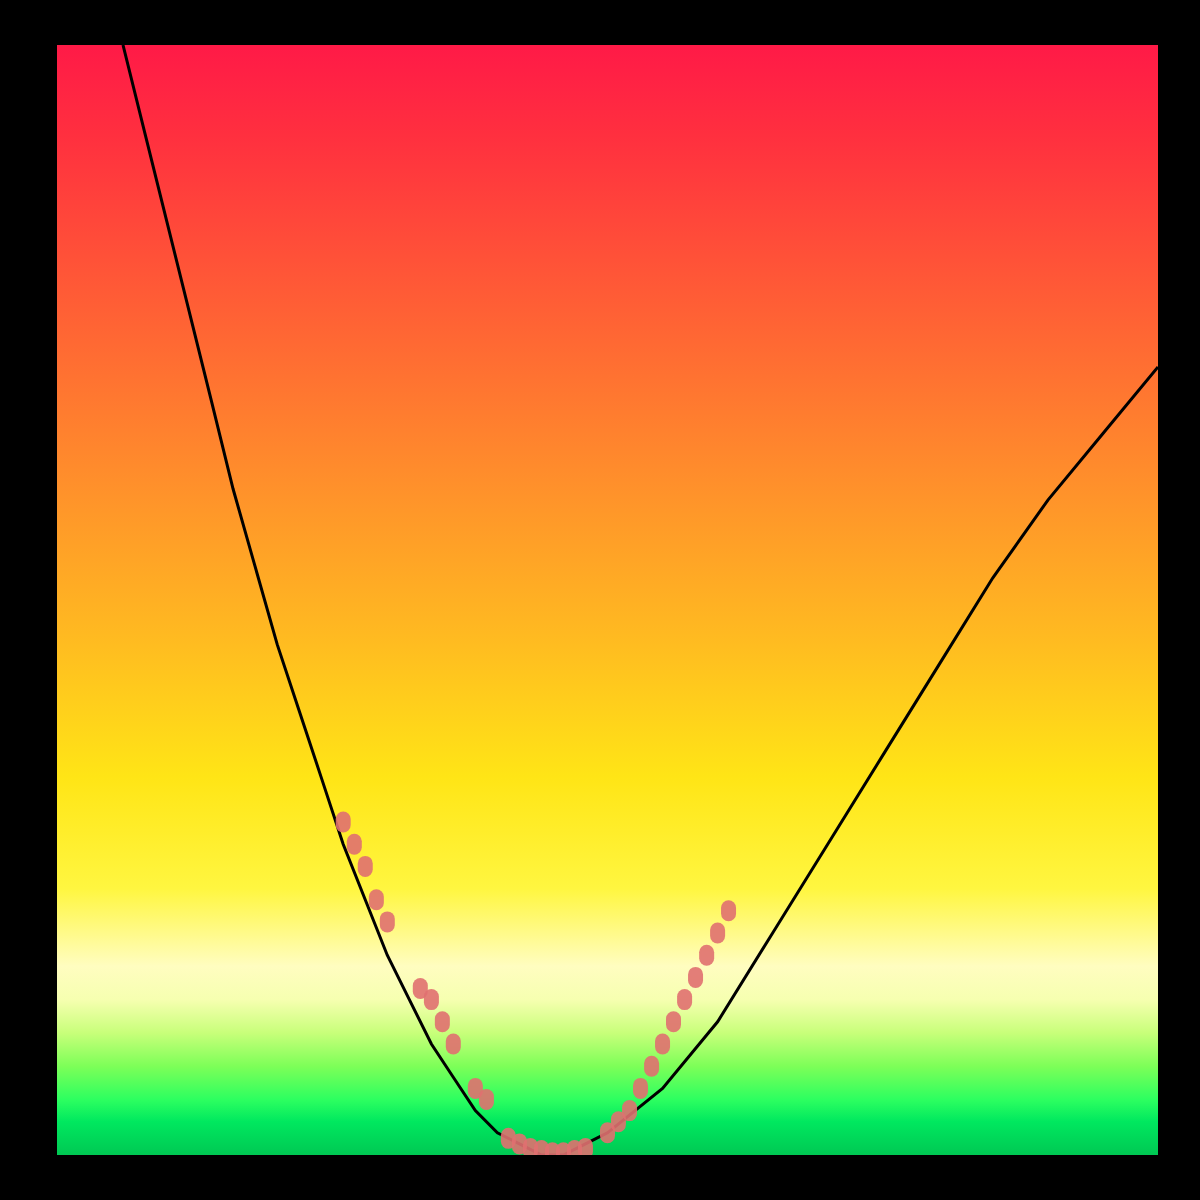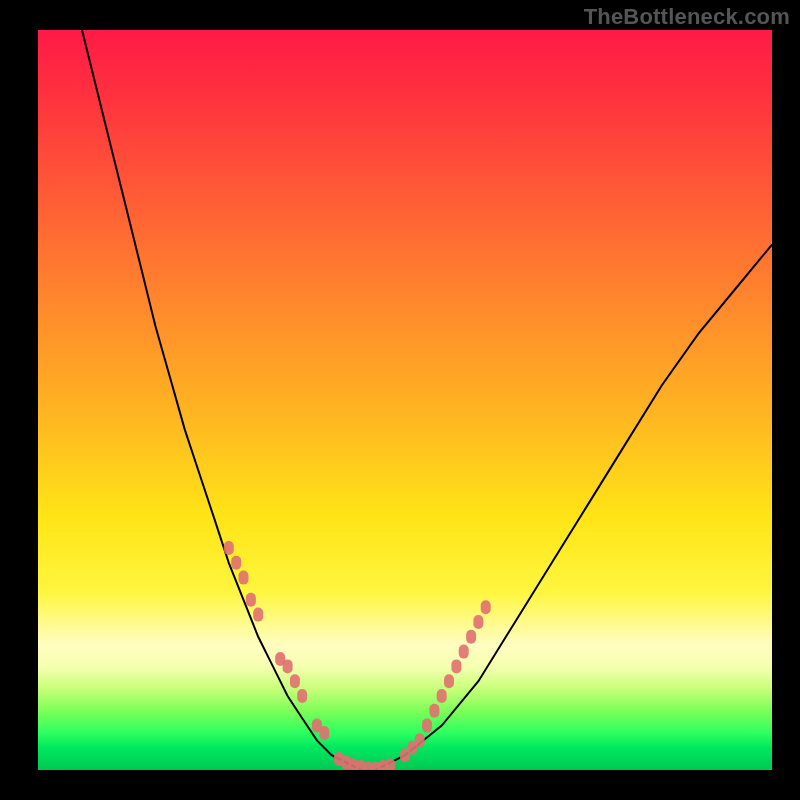--- a/index.html
+++ b/index.html
@@ -69,21 +69,20 @@
   }
   .marker {
     fill: #e07070;
     opacity: 0.9;
   }
 </style>
 </head>
 <body>
 
 <div class="frame">
-  <div class="watermark">TheBottleneck.com</div>
 
   <div class="plot-area">
     <svg class="curve" viewBox="0 0 734 740">
 
       <path id="bottleneck-path" class="curve-path" d="M44.0 0.0 L58.7 59.2 L73.4 118.4 L88.1 177.6 L102.8 236.8 L117.4 296.0 L132.1 347.8 L146.8 399.6 L161.5 444.0 L176.2 488.4 L190.8 532.8 L205.5 569.8 L220.2 606.8 L234.9 636.4 L249.6 666.0 L264.2 688.2 L278.9 710.4 L293.6 725.2 L308.3 732.6 L323.0 740.0 L337.6 740.0 L352.3 732.6 L367.0 725.2 L403.7 695.6 L440.4 651.2 L477.1 592.0 L513.8 532.8 L550.5 473.6 L587.2 414.4 L623.9 355.2 L660.6 303.4 L697.3 259.0 L734.0 214.6"></path>
 
       <g id="markers-left">
           <rect x="185.8" y="511.0" width="10" height="14" rx="5" class="marker"></rect>
           <rect x="193.2" y="525.8" width="10" height="14" rx="5" class="marker"></rect>
           <rect x="200.5" y="540.6" width="10" height="14" rx="5" class="marker"></rect>

